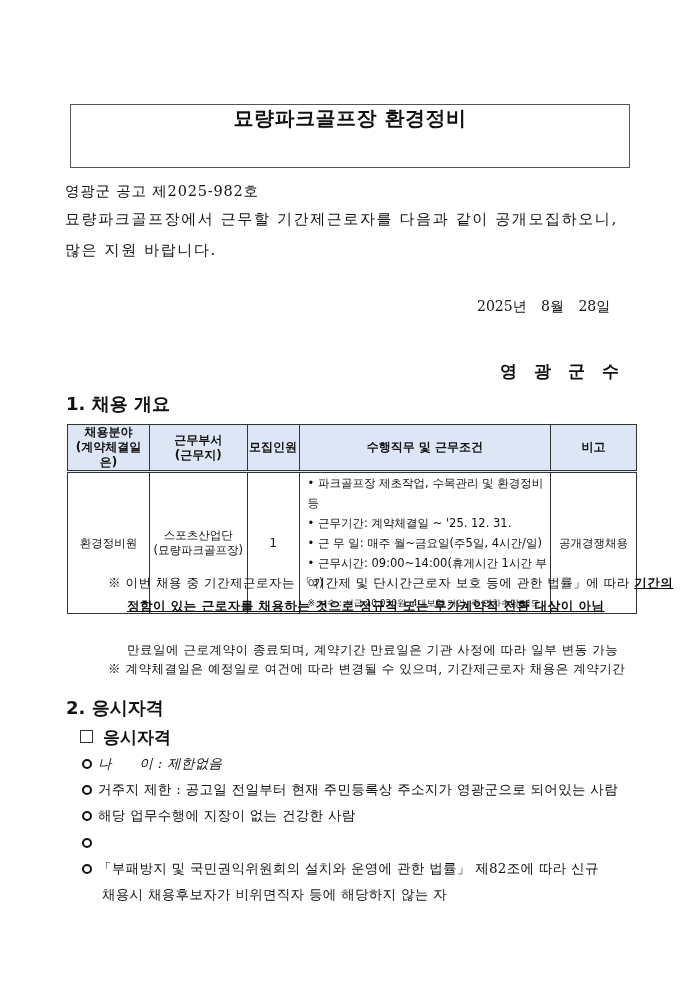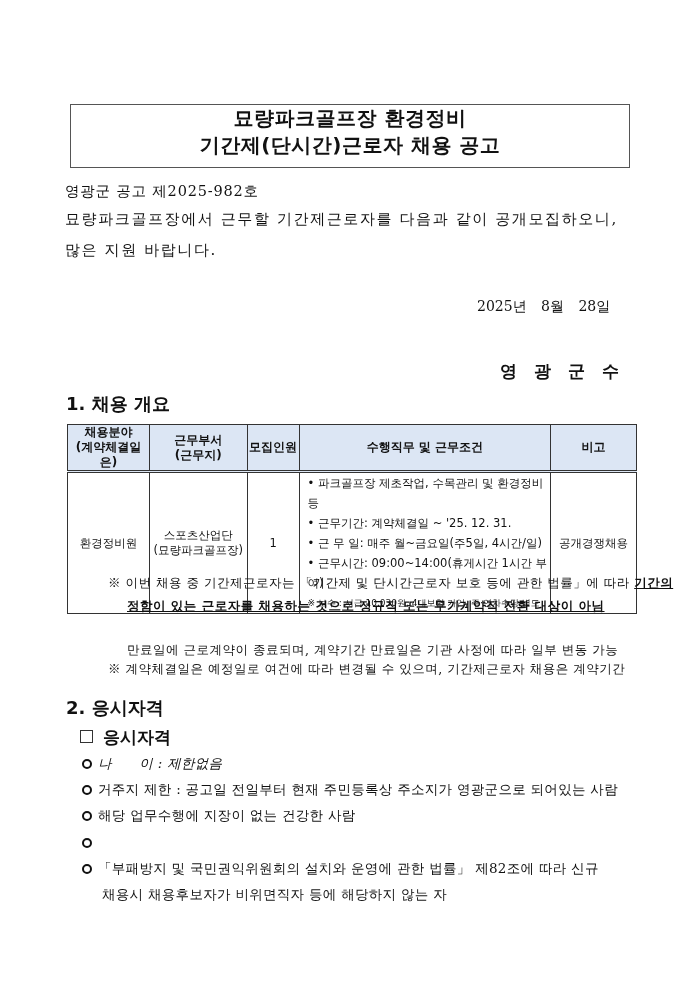--- a/index.html
+++ b/index.html
@@ -23,21 +23,20 @@
   .sub { font-family:"DejaVu Sans","Liberation Sans",sans-serif; font-weight:bold; font-size:17px; left:80px; top:726px; }
   .qual { left:82px; font-size:13.5px; letter-spacing:0.3px; }
   .circle { display:inline-block; width:10px; height:10px; border:2px solid #111; border-radius:50%; margin-right:6px; vertical-align:-1px; box-sizing:border-box; }
   .sq { display:inline-block; width:13px; height:13px; border:1px solid #333; margin-right:10px; vertical-align:0px; box-sizing:border-box; }
 </style>
 </head>
 <body>
 
 <div class="title-box">
   <div>묘량파크골프장 환경정비</div>
-  <div>기간제(단시간)근로자 채용 공고</div>
 </div>
 
 <div class="t body-text" style="left:65px; top:182px; font-size:14.5px;">영광군 공고 제2025-982호</div>
 <div class="t para" style="top:210px;">묘량파크골프장에서 근무할 기간제근로자를 다음과 같이 공개모집하오니,</div>
 <div class="t para" style="top:241px;">많은 지원 바랍니다.</div>
 
 <div class="t date">2025년  8월  28일</div>
 <div class="t signer">영광군수</div>
 
 <div class="t h1" style="top:392px;">1. 채용 개요</div>

